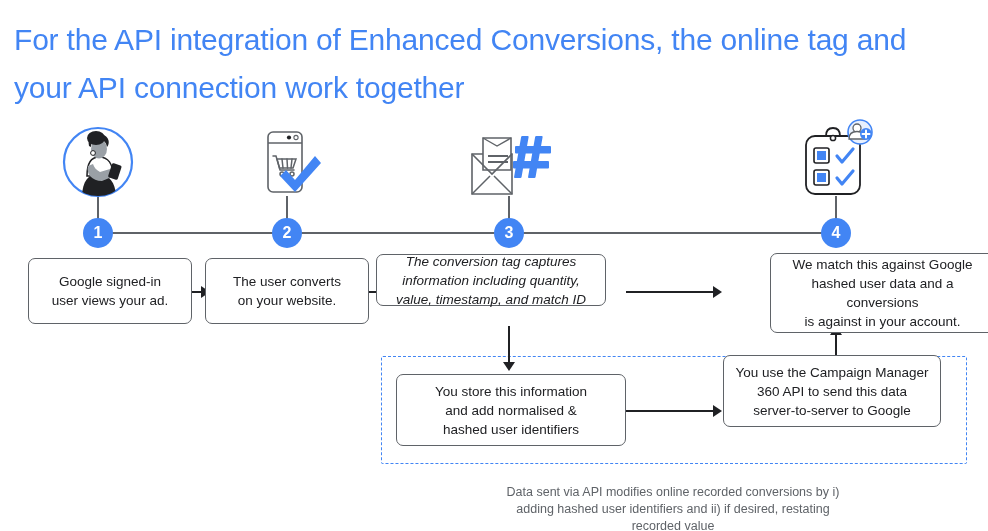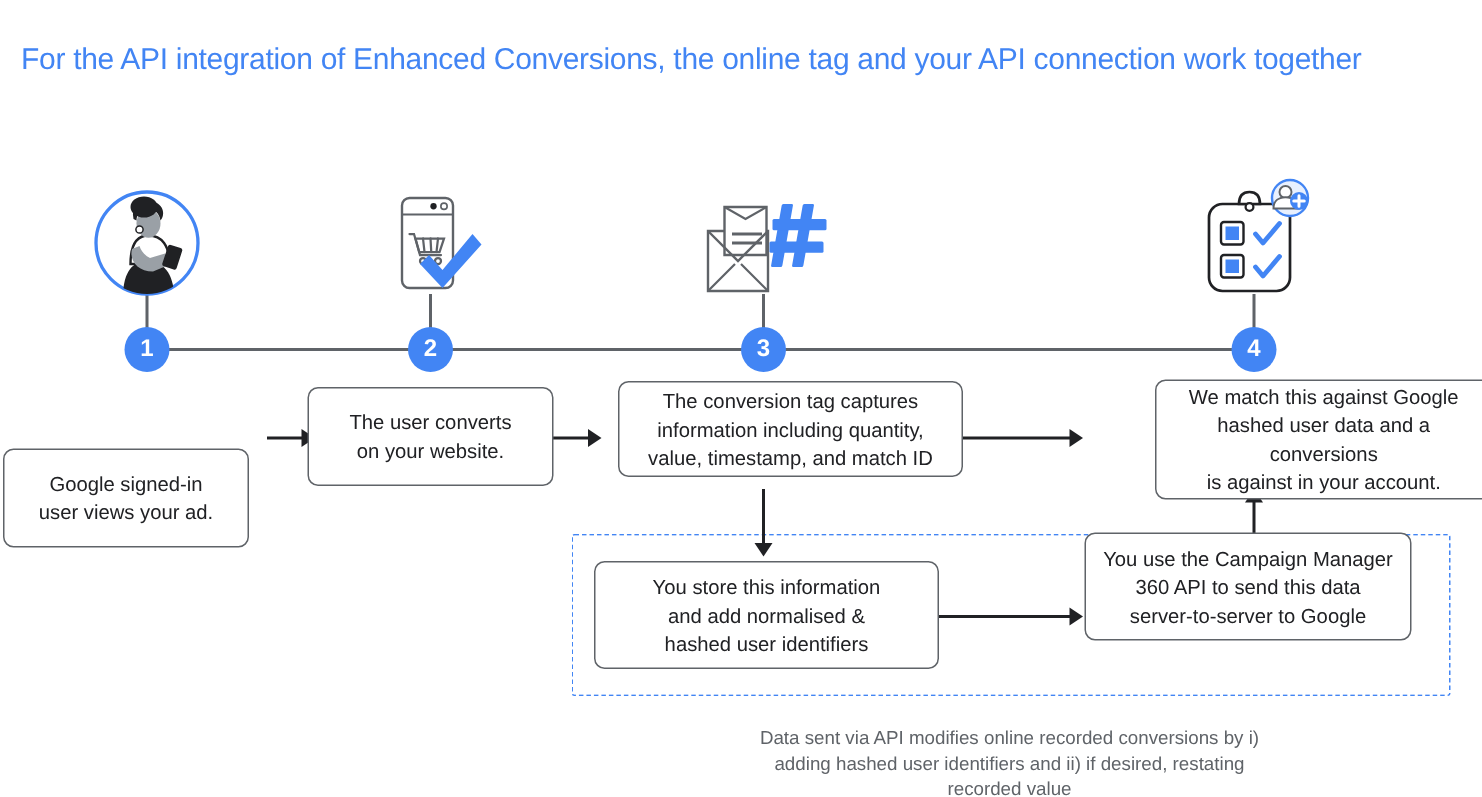--- a/index.html
+++ b/index.html
@@ -13,21 +13,21 @@
     font-family: "Liberation Sans", sans-serif;
     -webkit-font-smoothing: antialiased;
   }
   .stage { position: absolute; inset: 0; }
 
   
   #title {
     position: absolute;
     left: 14px; top: 16px;
     width: 940px;
-    font-size: 20px;
+    font-size: 30px;
     line-height: 48px;
     font-weight: 400;
     color: #4285F4;
     letter-spacing: -0.2px;
   }
 
   
   .timeline-line {
     position: absolute;
     height: 2px;
@@ -260,35 +260,35 @@
 
   <div class="conn v" style="left:508px; top:326px; height:40px;"></div>
   <div class="arrow down" style="left:503px; top:362px;"></div>
 
   <div class="conn h" style="left:626px; top:410px; width:90px;"></div>
   <div class="arrow right" style="left:713px; top:405px;"></div>
 
   <div class="conn v" style="left:835px; top:333px; height:42px;"></div>
   <div class="arrow up" style="left:830px; top:326px;"></div>
 
-  <div class="node" style="left:2px; top:258px; width:164px; height:66px;margin-top:41px;">
+  <div class="node" style="left:28px; top:258px; width:164px; height:66px;">
     <div class="lines">
       <div>Google signed-in</div>
       <div>user views your ad.</div>
     </div>
   </div>
 
   <div class="node" style="left:205px; top:258px; width:164px; height:66px;">
     <div class="lines">
       <div>The user converts</div>
       <div>on your website.</div>
     </div>
   </div>
 
-  <div class="node" style="left:412px; top:254px; width:230px; height:64px;">
+  <div class="node" style="left:376px; top:254px; width:230px; height:52px;font-style:italic;">
     <div class="lines">
       <div>The conversion tag captures</div>
       <div>information including quantity,</div>
       <div>value, timestamp, and match ID</div>
     </div>
   </div>
 
   <div class="node" style="left:723px; top:253px; width:225px; height:80px;margin-left:47px;">
     <div class="lines">
       <div>We match this against Google</div>

